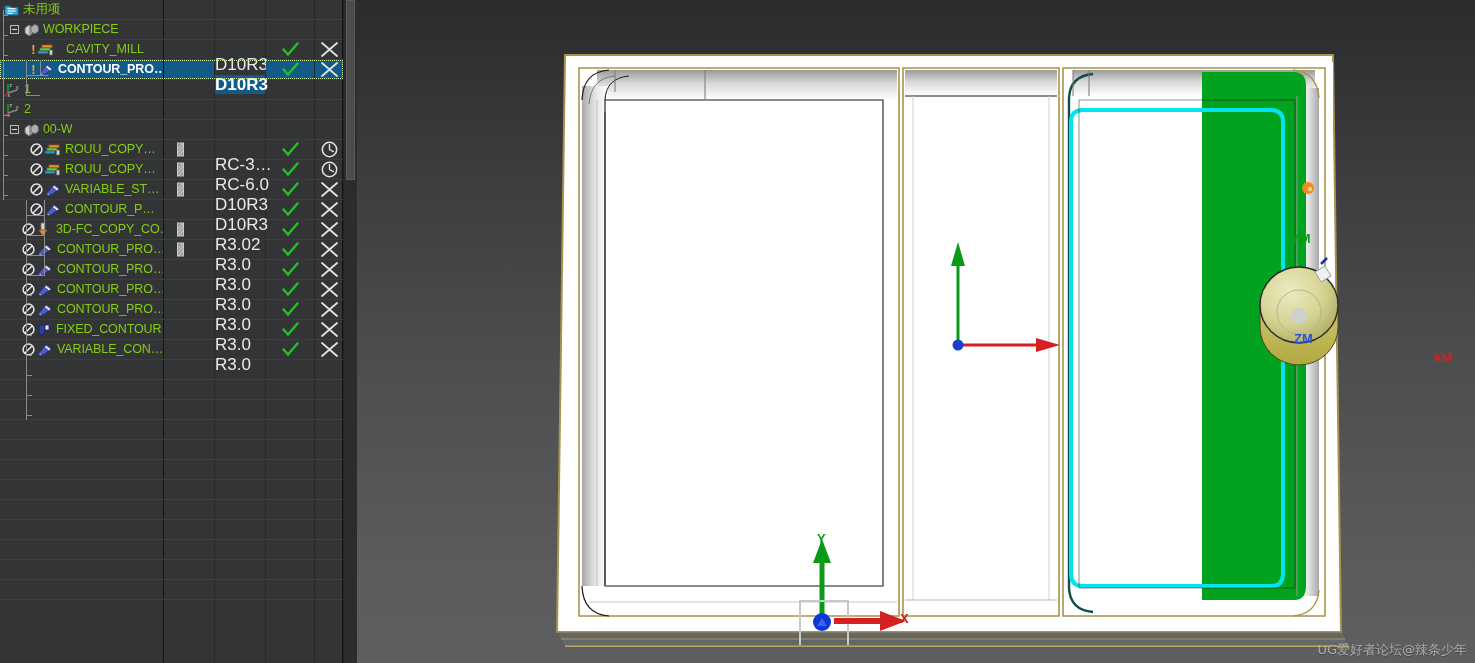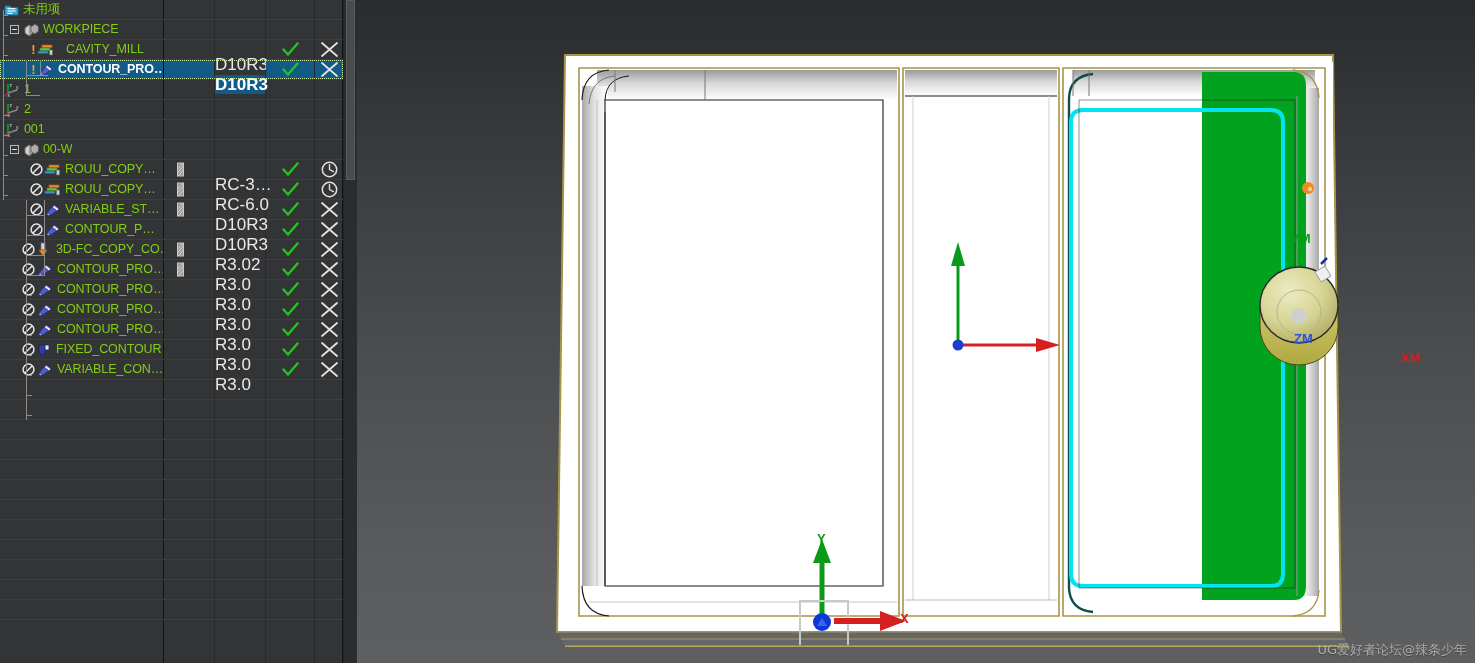--- a/index.html
+++ b/index.html
@@ -242,40 +242,20 @@
             <span style="display: inline-block; flex: 0 0 4px;"></span>
             <span class="ico"><svg width="16" height="15" viewBox="0 0 16 15">
         <line x1="4" y1="11" x2="4" y2="2" stroke="#0aa81c" stroke-width="1.6"></line>
         <line x1="4" y1="11" x2="13" y2="8" stroke="#888" stroke-width="1.4"></line>
         <line x1="4" y1="11" x2="1" y2="14" stroke="#d42020" stroke-width="1.6"></line>
         <text x="5.5" y="4.5" font-size="5" fill="#dcdcdc" font-family="sans-serif">z</text>
         <text x="12" y="7" font-size="5" fill="#dcdcdc" font-family="sans-serif">y</text>
         <text x="3.5" y="14.6" font-size="5" fill="#dcdcdc" font-family="sans-serif">x</text>
               </svg></span>
             <span class="nm" style="margin-left: 4px;">2</span>
-          </div>
-          <div class="cell-tool"></div>
-          <div class="cell-cutter">
-            <span></span>
-          </div>
-          <div class="cell-ok"></div>
-          <div class="cell-x"></div>
-        </div>
-        <div class="row">
-          <div class="cell-name">
-            <span style="display: inline-block; flex: 0 0 4px;"></span>
-            <span class="ico"><svg width="16" height="15" viewBox="0 0 16 15">
-        <line x1="4" y1="11" x2="4" y2="2" stroke="#0aa81c" stroke-width="1.6"></line>
-        <line x1="4" y1="11" x2="13" y2="8" stroke="#888" stroke-width="1.4"></line>
-        <line x1="4" y1="11" x2="1" y2="14" stroke="#d42020" stroke-width="1.6"></line>
-        <text x="5.5" y="4.5" font-size="5" fill="#dcdcdc" font-family="sans-serif">z</text>
-        <text x="12" y="7" font-size="5" fill="#dcdcdc" font-family="sans-serif">y</text>
-        <text x="3.5" y="14.6" font-size="5" fill="#dcdcdc" font-family="sans-serif">x</text>
-              </svg></span>
-            <span class="nm" style="margin-left: 4px;">001</span>
           </div>
           <div class="cell-tool"></div>
           <div class="cell-cutter">
             <span></span>
           </div>
           <div class="cell-ok"></div>
           <div class="cell-x"></div>
         </div>
         <div class="row">
           <div class="cell-name">
@@ -803,21 +783,21 @@
 
     <svg width="150" height="160" viewBox="0 0 150 160" style="position:absolute;left:575px;top:230px;">
       <line x1="26" y1="115" x2="26" y2="30" stroke="#0a9a18" stroke-width="3"></line>
       <polygon points="26,12 19,36 33,36" fill="#0a9a18"></polygon>
       <line x1="26" y1="115" x2="110" y2="115" stroke="#d42020" stroke-width="3"></line>
       <polygon points="128,115 104,108 104,122" fill="#d42020"></polygon>
       <circle cx="26" cy="115" r="5.5" fill="#1a3fd0"></circle>
     </svg>
     <span class="axlabel" style="left:934px;top:231px;color:#0a9a18;">YM</span>
     <span class="axlabel" style="left:937px;top:331px;color:#2a52e0;">ZM</span>
-    <span class="axlabel" style="left:1044px;top:350px;color:#d42020;">XM</span>
+    <span class="axlabel" style="left:1076px;top:350px;color:#d42020;">XM</span>
 
     <svg width="130" height="120" viewBox="0 0 130 120" style="position:absolute;left:425px;top:525px;">
       <line x1="40" y1="92" x2="40" y2="32" stroke="#0a9a18" stroke-width="5"></line>
       <polygon points="40,14 31,38 49,38" fill="#0a9a18"></polygon>
       <rect x="18" y="76" width="48" height="47" fill="none" stroke="#c8c8c8" stroke-width="2"></rect>
       <line x1="52" y1="96" x2="106" y2="96" stroke="#d42020" stroke-width="6"></line>
       <polygon points="124,96 98,86 98,106" fill="#d42020"></polygon>
       <circle cx="40" cy="97" r="9" fill="#0b39d8"></circle>
       <path d="M35,101 l5,-8 l5,8 z" fill="#3a63ee"></path>
     </svg>

